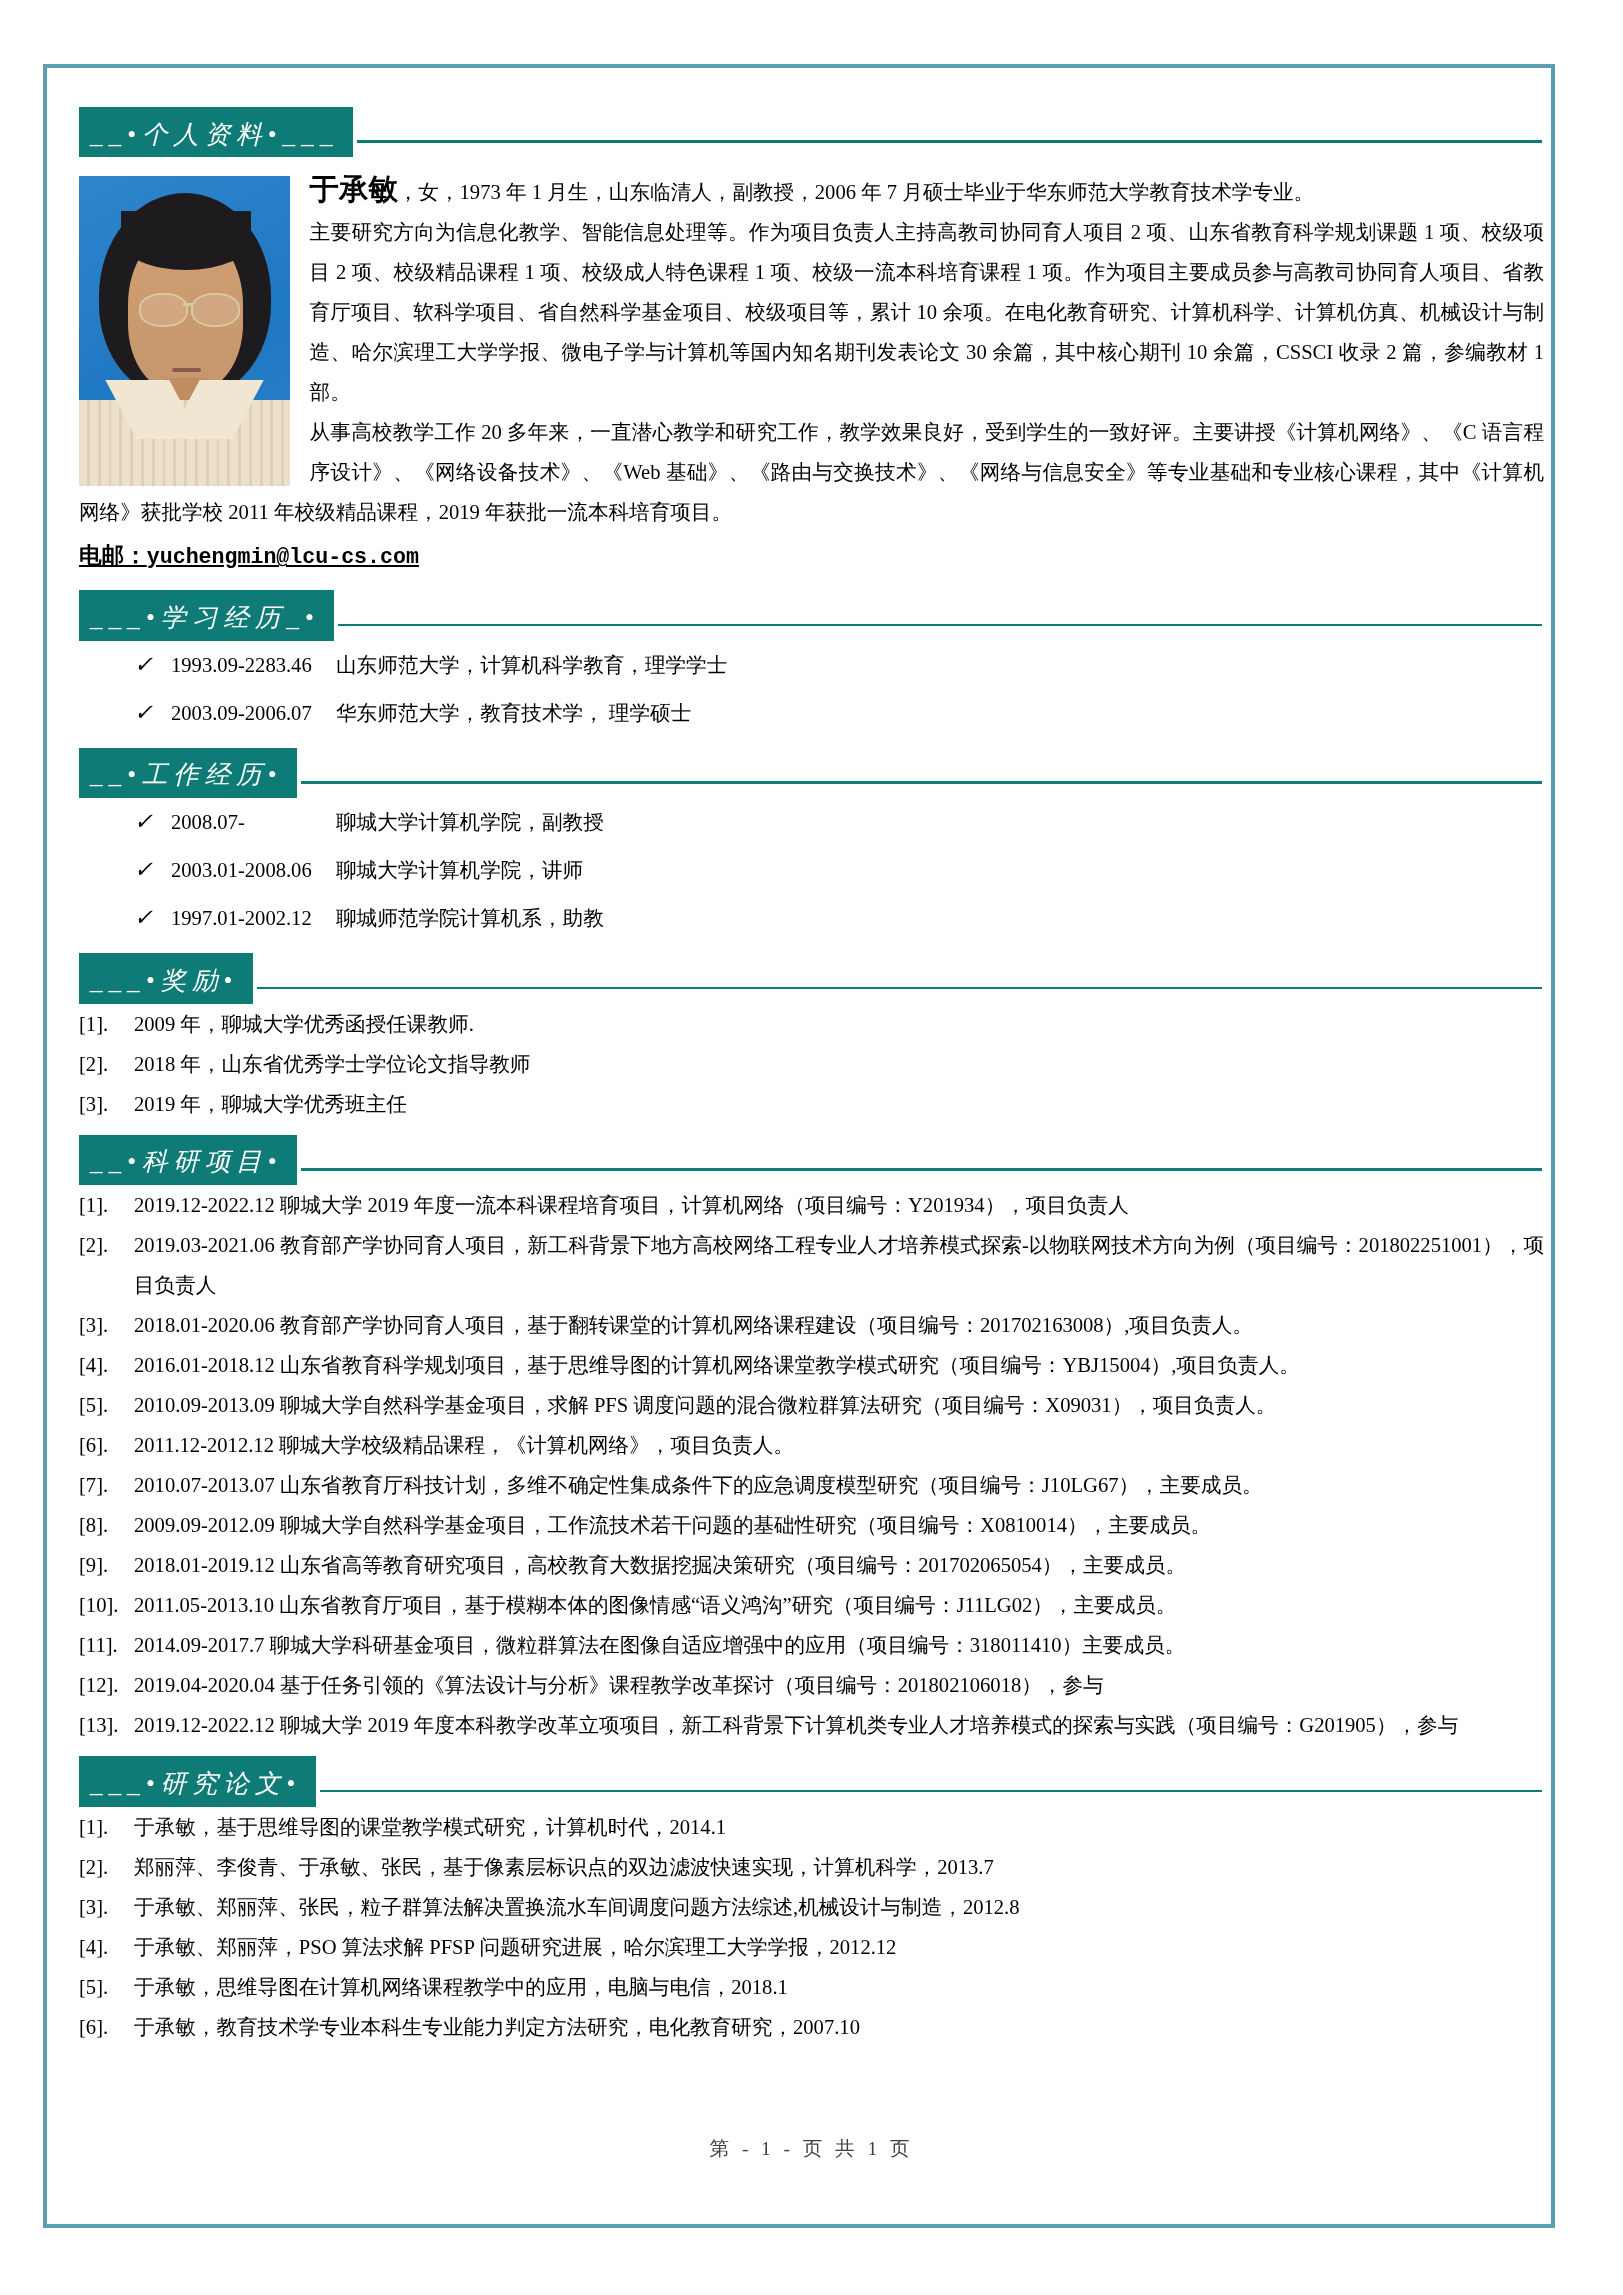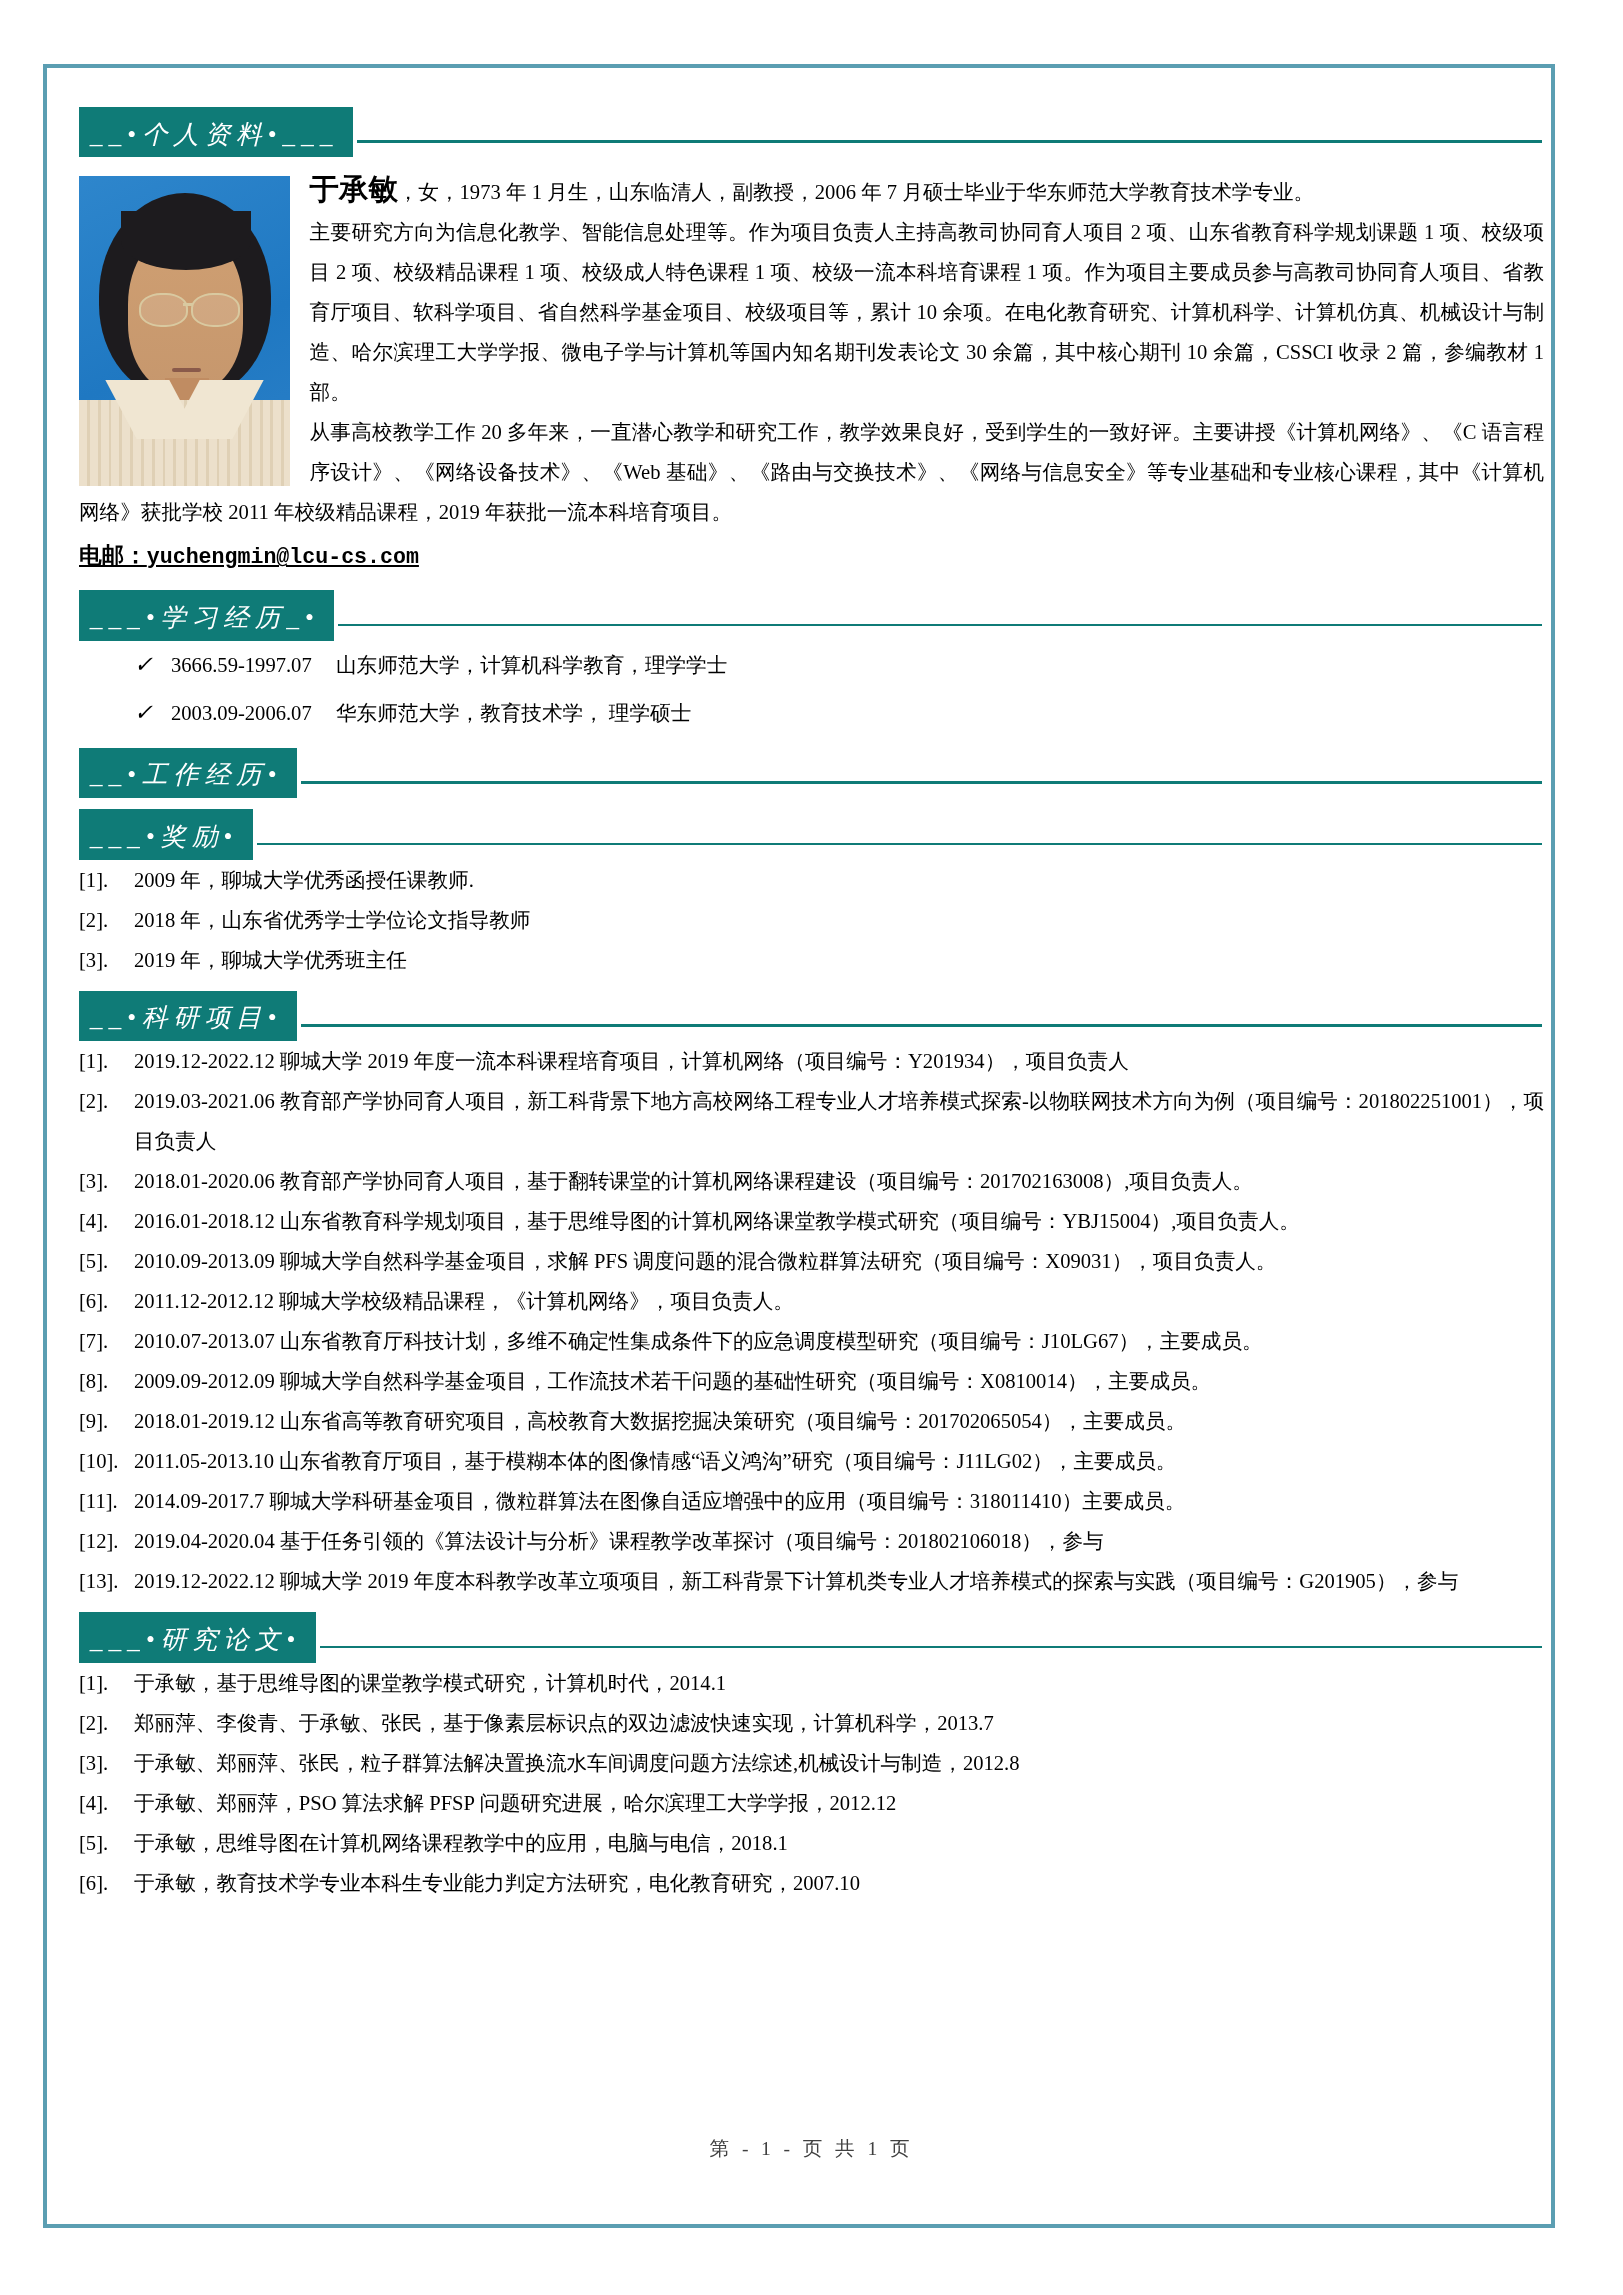--- a/index.html
+++ b/index.html
@@ -99,32 +99,46 @@
       <div class="email-line" style="clear:both;"><span>电邮：</span><span class="email-value">yuchengmin@lcu-cs.com</span></div>
     </div>
 
     <div class="section-head">
       <div class="banner">___•学习经历_•</div>
       <div class="rule"></div>
     </div>
     <div class="rows">
 
         <div class="check-row">
-          <span class="check">✓</span><span class="row-date">3666.59-1997.07</span><span>山东师范大学，计算机科学教育，理学学士</span>
+          <span class="check">✓</span><span class="row-date">1993.09-2283.46</span><span>山东师范大学，计算机科学教育，理学学士</span>
         </div>
 
         <div class="check-row">
           <span class="check">✓</span><span class="row-date">2003.09-2006.07</span><span>华东师范大学，教育技术学， 理学硕士</span>
         </div>
       </div>
 
     <div class="section-head">
       <div class="banner">__•工作经历•</div>
       <div class="rule"></div>
     </div>
+    <div class="rows">
+
+        <div class="check-row">
+          <span class="check">✓</span><span class="row-date">2008.07-</span><span>聊城大学计算机学院，副教授</span>
+        </div>
+
+        <div class="check-row">
+          <span class="check">✓</span><span class="row-date">2003.01-2008.06</span><span>聊城大学计算机学院，讲师</span>
+        </div>
+
+        <div class="check-row">
+          <span class="check">✓</span><span class="row-date">1997.01-2002.12</span><span>聊城师范学院计算机系，助教</span>
+        </div>
+      </div>
 
     <div class="section-head">
       <div class="banner">___•奖励•</div>
       <div class="rule"></div>
     </div>
     <div>
 
         <div class="num-item">
           <span class="num">[1].</span><span>2009 年，聊城大学优秀函授任课教师.</span>
         </div>

